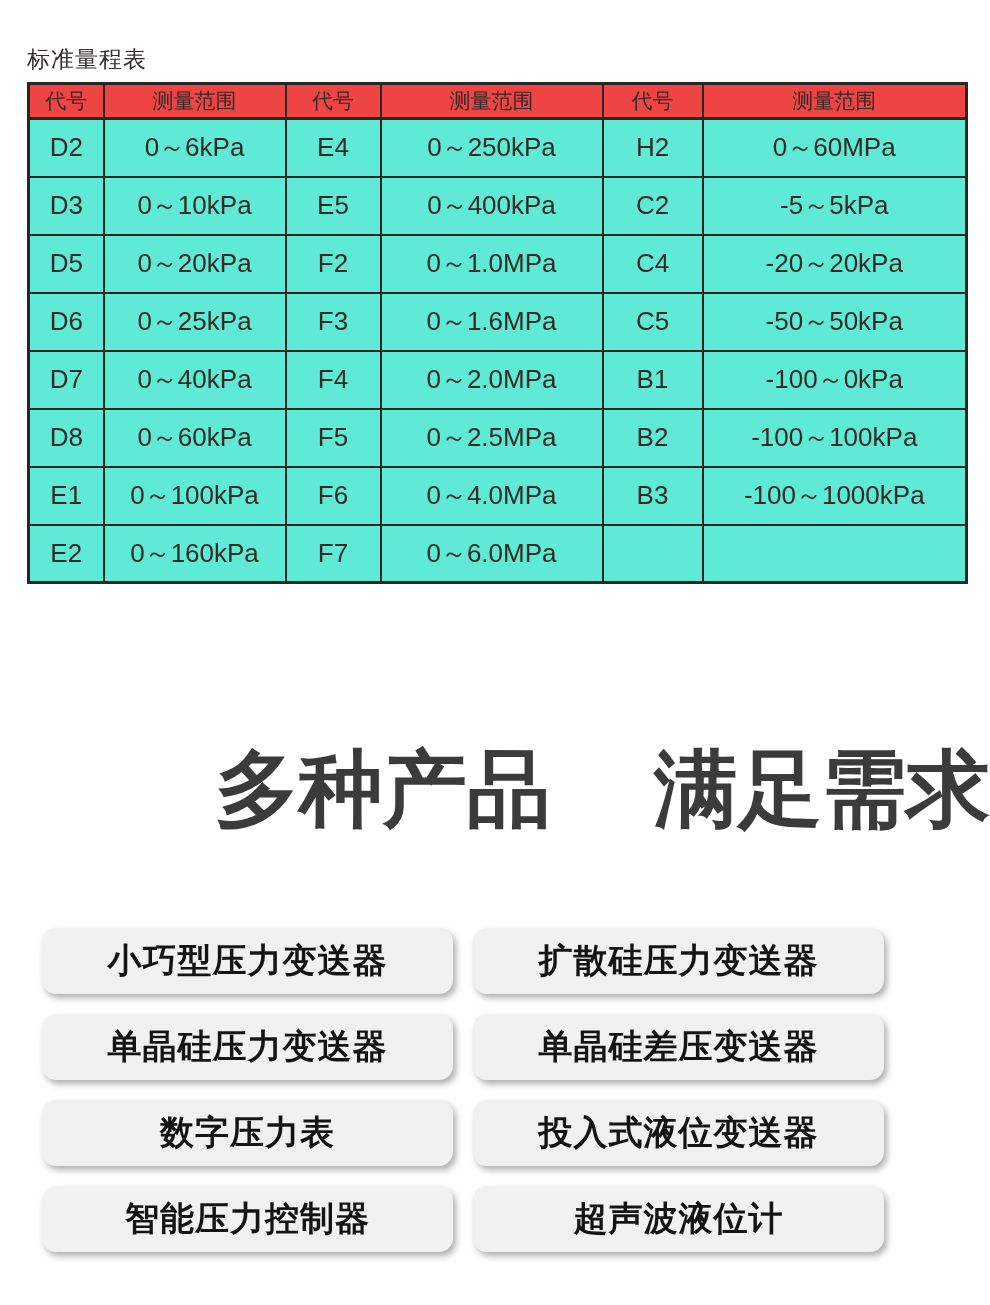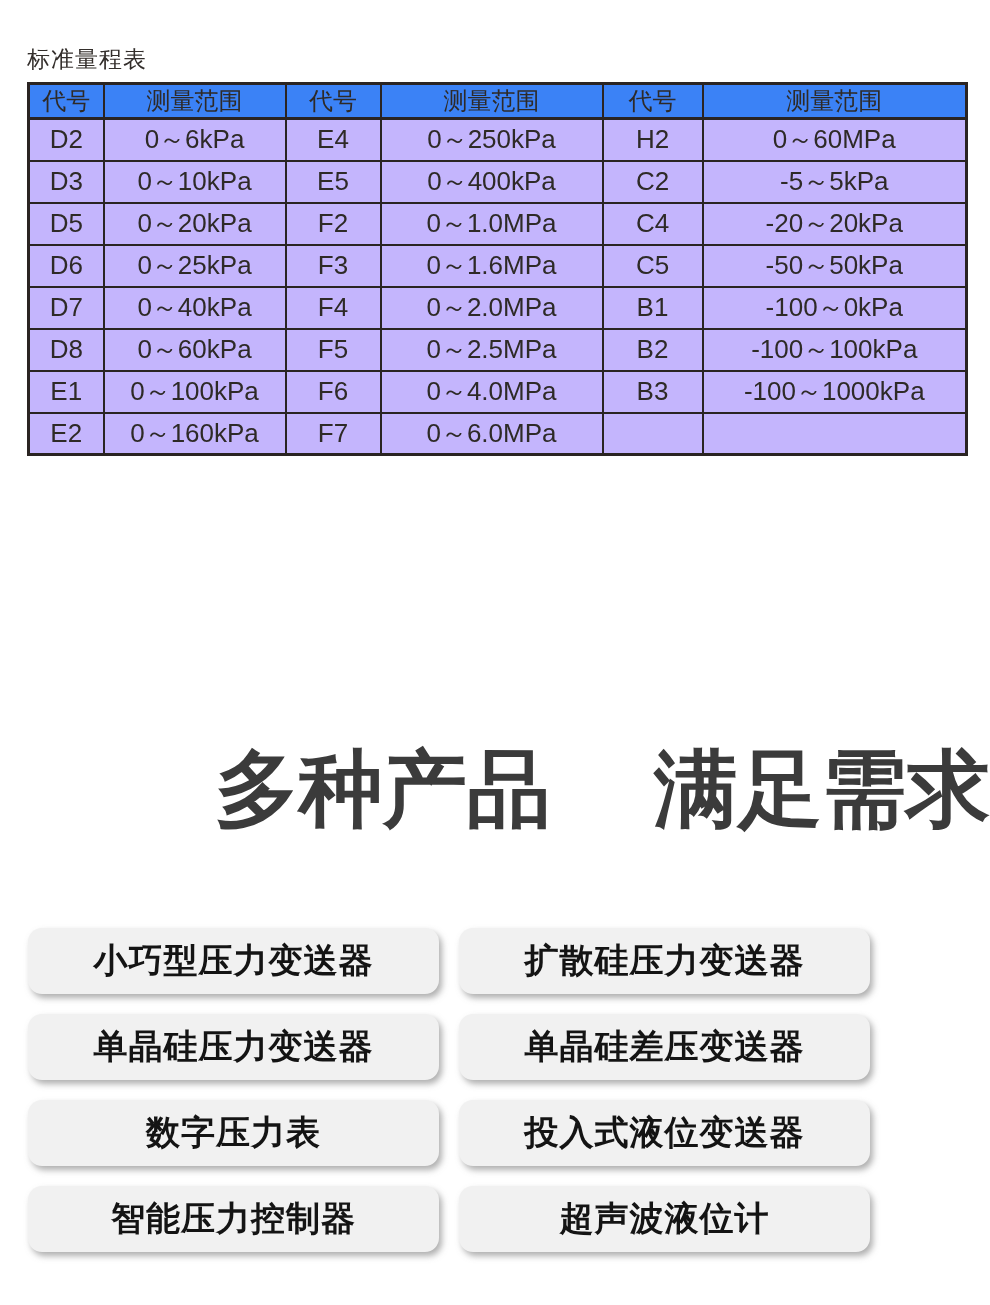--- a/index.html
+++ b/index.html
@@ -25,58 +25,58 @@
   table.range-table {
     position: absolute;
     left: 27px;
     top: 82px;
     width: 938px;
     border-collapse: collapse;
     table-layout: fixed;
     border: 3px solid #2a2422;
   }
   .range-table th {
-    background: #3b82f6;
+    background: #ef4444;
     height: 35px;
-    font-size: 24px;
+    font-size: 21px;
     font-weight: 400;
     color: #2e2a27;
     border: 2px solid #2a2422;
     border-bottom: 3px solid #2a2422;
     text-align: center;
     vertical-align: middle;
   }
   .range-table td {
-    height: 42px;
+    height: 58px;
     font-size: 26px;
     color: #2e2a27;
     border: 2px solid #2a2422;
     text-align: center;
     vertical-align: middle;
-    background: #c4b5fd;
+    background: #5eead4;
     overflow: hidden;
     white-space: nowrap;
   }
   .section-heading {
     position: absolute;
     left: 0;
     top: 733px;
     width: 990px;
     text-align: right;
     font-size: 84px;
     line-height: 112px;
     font-weight: bold;
     color: #3b3b3b;
     letter-spacing: 0px;
     word-spacing: 80px;
     white-space: nowrap;
   }
   .product-grid {
     position: absolute;
-    left: 28px;
+    left: 42px;
     top: 928px;
     width: 930px;
     display: grid;
     grid-template-columns: 411px 411px;
     column-gap: 108px;
     row-gap: 19px;
     gap: 20px;
   }
   .product-btn {
     height: 66px;

